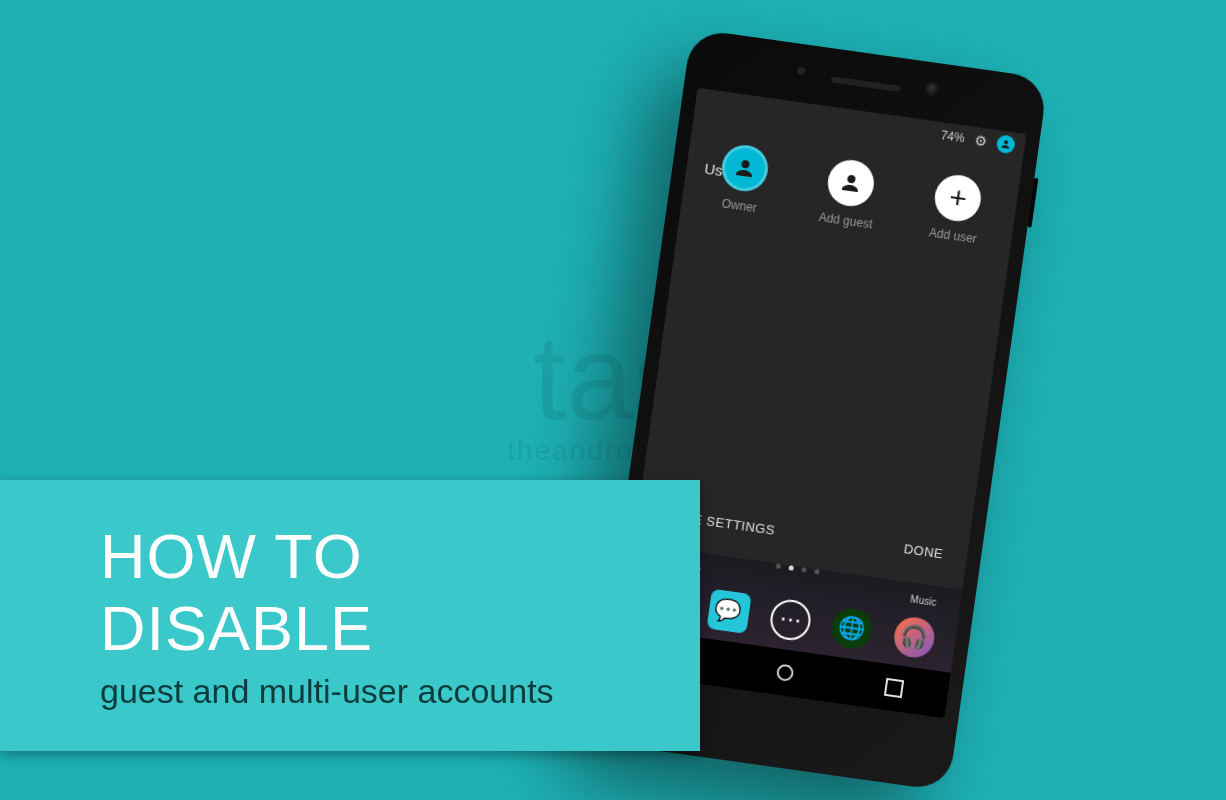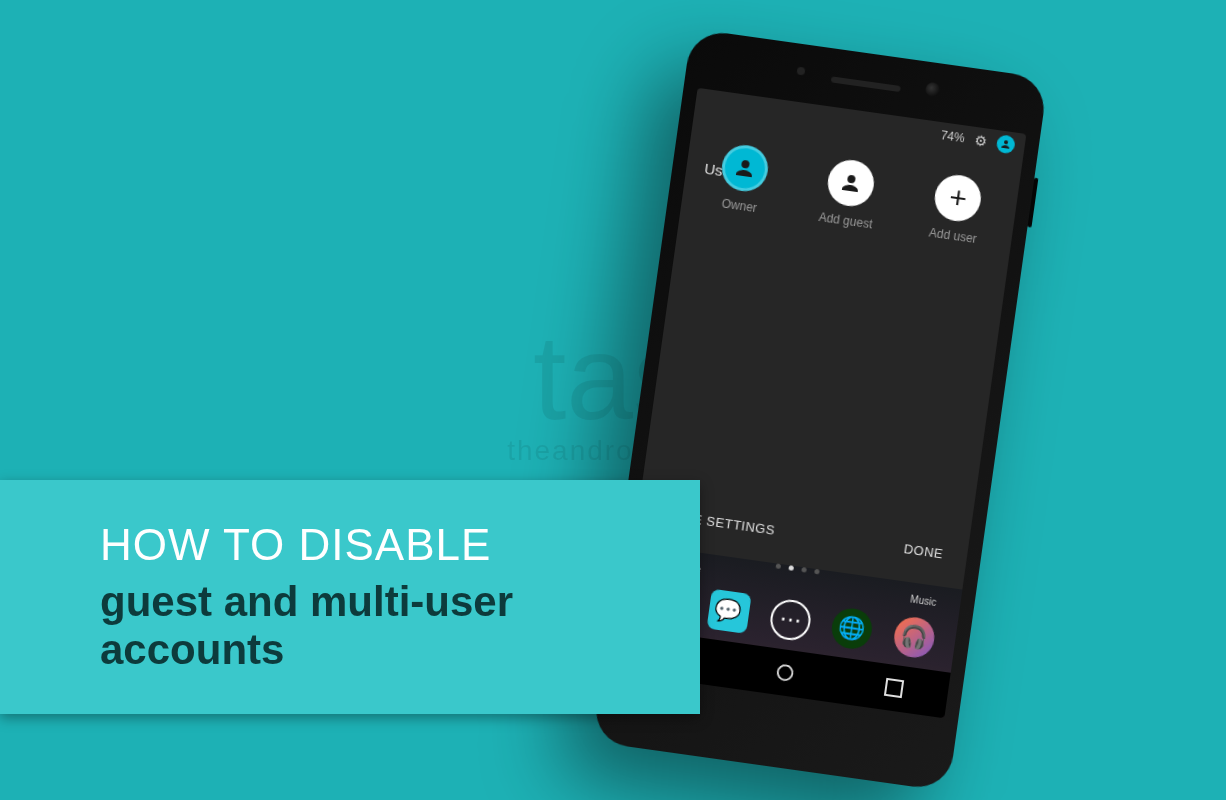--- a/index.html
+++ b/index.html
@@ -16,27 +16,27 @@
     position:absolute;
     left:0;top:480px;
     width:700px;
     padding:40px 60px 40px 100px;
     background:#3ac8cb;
     box-shadow:0 4px 12px rgba(0,0,0,.35);
   }
   .caption h1{
     color:#fff;
     font-weight:300;
-    font-size:44px;
+    font-size:63px;
     letter-spacing:1px;
   }
   .caption h2{
     color:#0d3b3c;
-    font-weight:700;
-    font-size:42px;
+    font-weight:400;
+    font-size:34px;
     margin-top:8px;
   }
 
   
   .watermark{
     position:absolute;
     left:50%;top:50%;
     transform:translate(-50%,-50%);
     font-size:120px;
     font-family:cursive,"Segoe Script",sans-serif;

